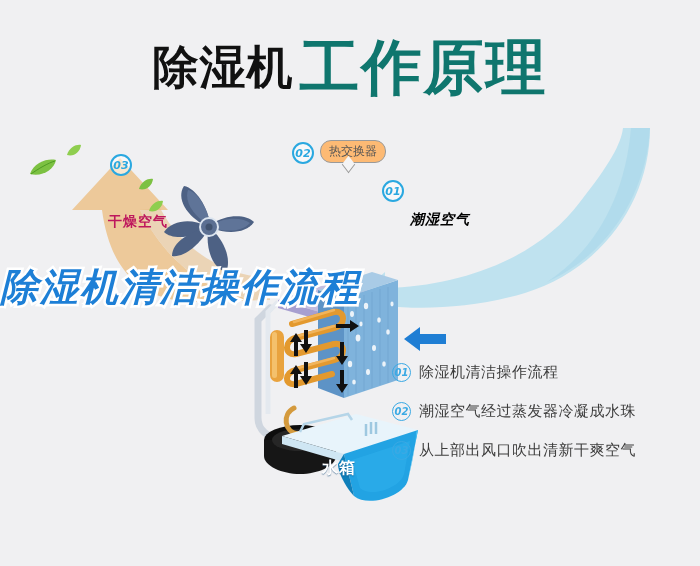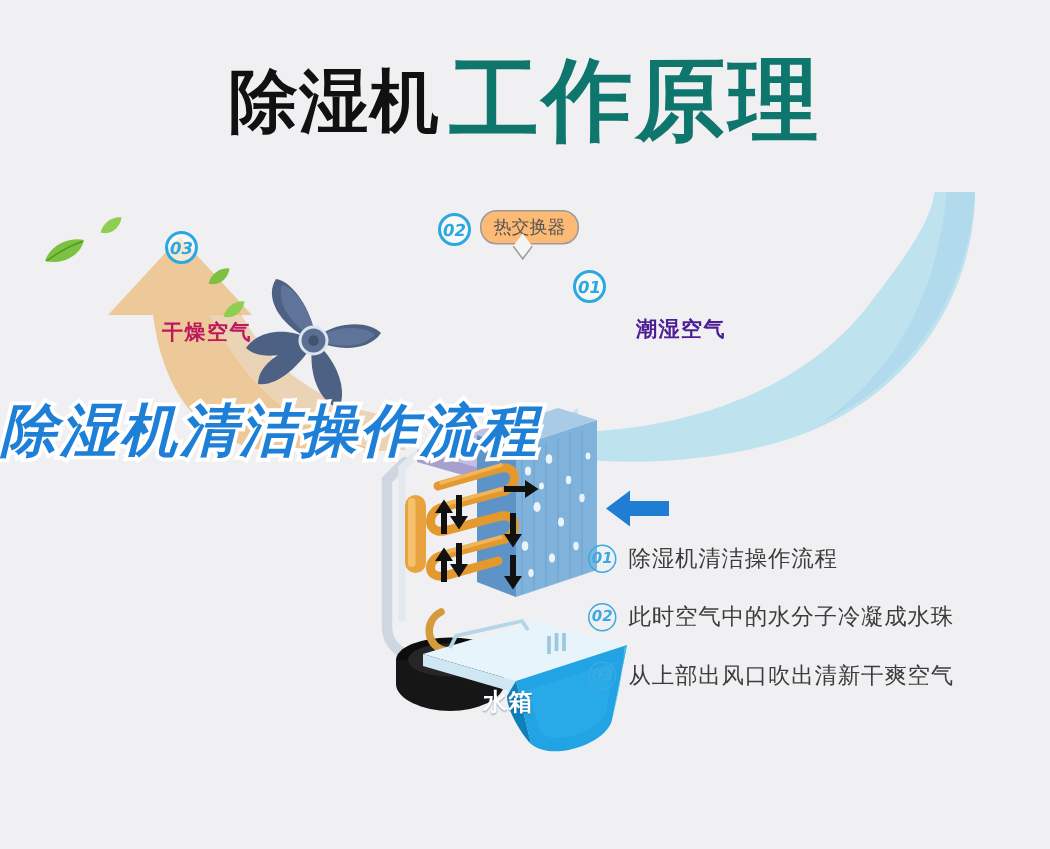--- a/index.html
+++ b/index.html
@@ -30,22 +30,22 @@
 
   
   .dry-arrow{position:absolute;left:20px;top:32px;width:260px;height:160px;}
   .humid-arrow{position:absolute;left:355px;top:10px;width:300px;height:200px;}
 
   .lbl-dry{
     position:absolute;left:108px;top:95px;
     font-size:14px;color:#be185d;letter-spacing:1px;font-weight:600;
   }
   .lbl-humid{
-    position:absolute;left:424px;top:93px;
-    font-size:14px;color:#4c1d95;letter-spacing:1px;font-weight:600;
+    position:absolute;left:410px;top:93px;
+    font-size:14px;color:#000000;letter-spacing:1px;font-weight:600;font-style:italic;
   }
 
   
   .badge{
     position:absolute;width:22px;height:22px;border-radius:50%;
     border:2px solid #2aa8e0;color:#2aa8e0;background:rgba(255,255,255,.55);
     font-size:11px;font-weight:700;display:flex;align-items:center;justify-content:center;
     box-sizing:border-box;font-style:italic;
   }
   .badge.b03{left:110px;top:36px;}
@@ -247,21 +247,21 @@
 
     <div class="callout">热交换器</div>
 
     <div class="steps">
       <div class="step">
         <span class="step-num">01</span>
         <span class="step-txt">除湿机清洁操作流程</span>
       </div>
       <div class="step">
         <span class="step-num">02</span>
-        <span class="step-txt">此时空气中的水分子冷凝成水珠</span>
+        <span class="step-txt">潮湿空气经过蒸发器冷凝成水珠</span>
       </div>
       <div class="step">
         <span class="step-num">03</span>
         <span class="step-txt">从上部出风口吹出清新干爽空气</span>
       </div>
     </div>
   </div>
 
   <div class="overlay">除湿机清洁操作流程</div>
 

